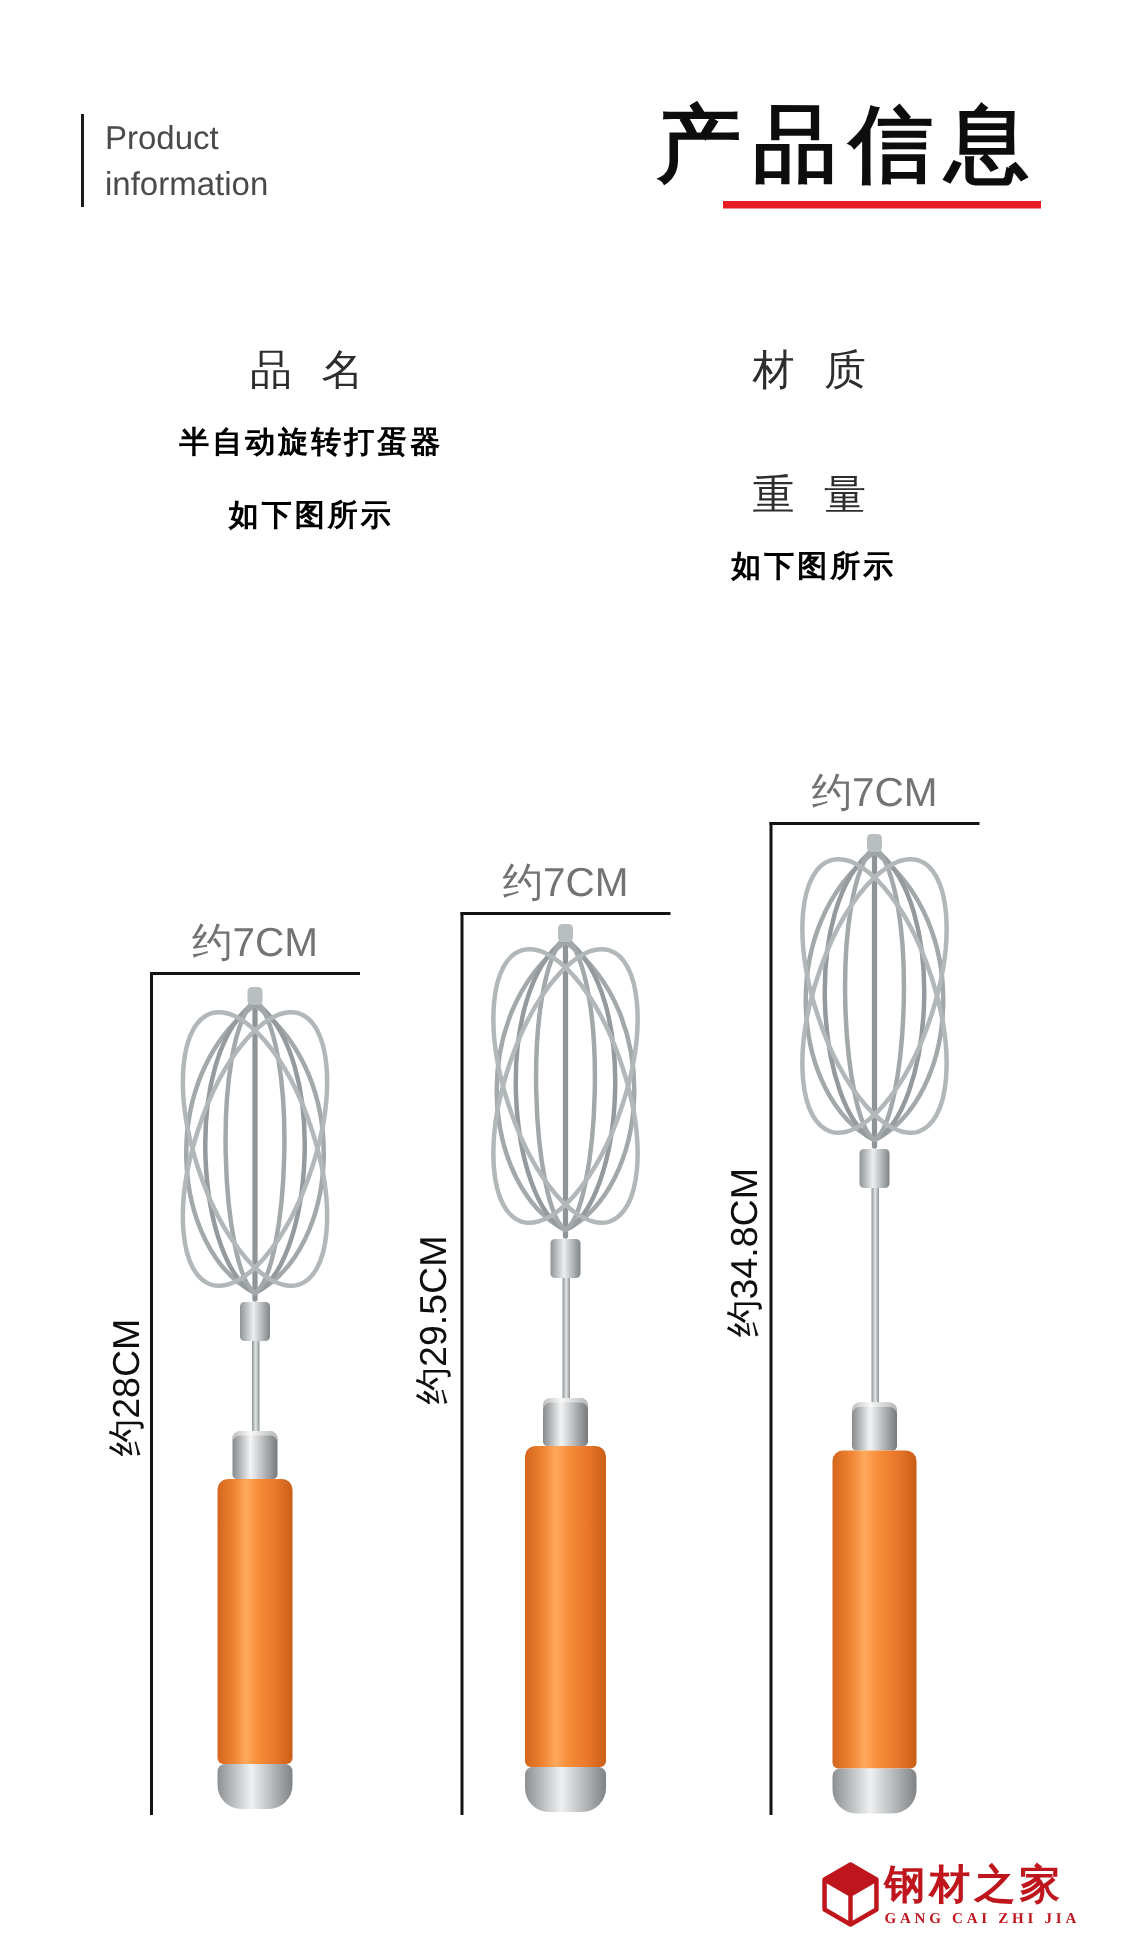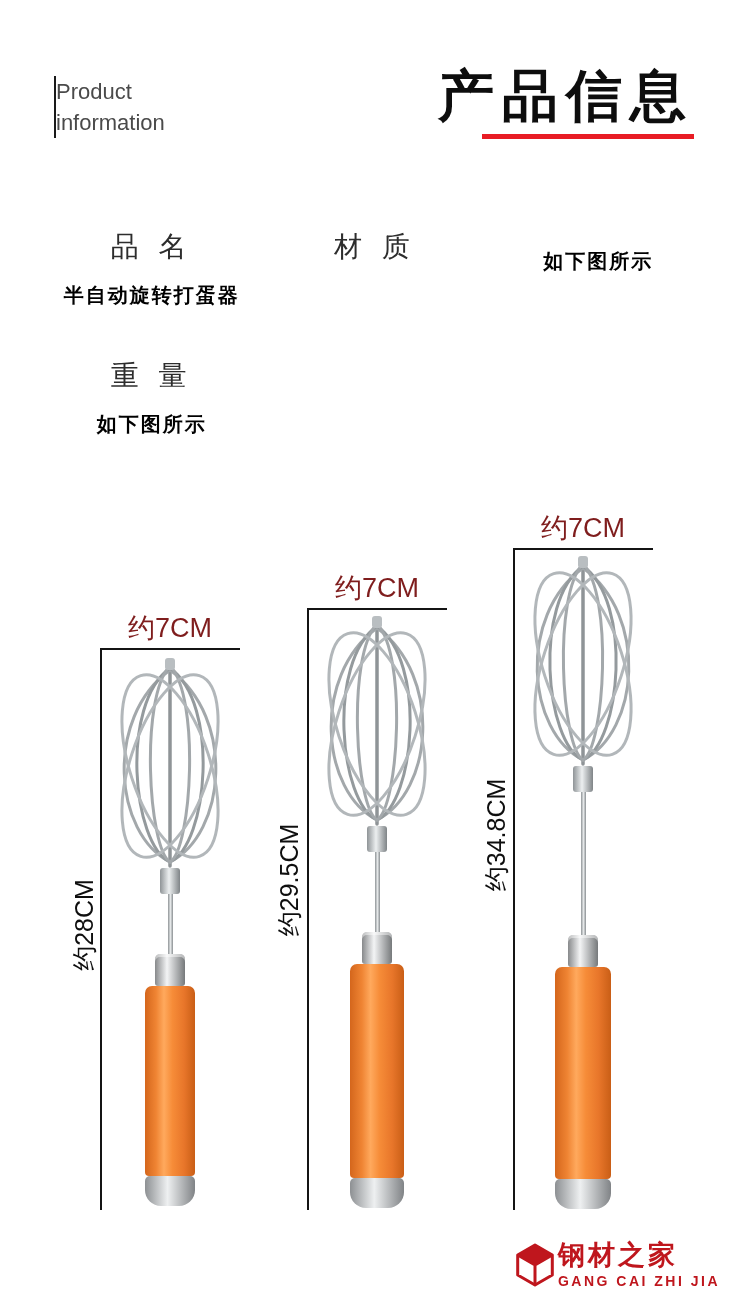--- a/index.html
+++ b/index.html
@@ -6,44 +6,44 @@
   html,body { background:#ffffff; }
   body {
     width:750px; height:1296px; position:relative; overflow:hidden;
     font-family:"Liberation Sans","DejaVu Sans",sans-serif; color:#111;
   }
   .canvas { position:absolute; inset:0; }
 
   
   .eyebrow {
     position:absolute; left:54px; top:76px;
-    border-left:2px solid #1a1a1a; 
+    border-left:2px solid #1a1a1a; padding-left:14px;
   }
   .eyebrow .line { font-size:22px; line-height:31px; color:#4a4a4a; }
   .title-wrap { position:absolute; right:56px; top:70px; text-align:right; }
   .main-title {
     font-size:56px; font-weight:bold; letter-spacing:8px;
     line-height:52px; color:#0d0d0d; white-space:nowrap;
   }
   .title-underline {
     margin-top:12px; margin-left:auto; width:212px; height:5px;
     background:#e81c24;
   }
 
   
   .specs {
     position:absolute; top:230px; left:40px; right:40px;
-    display:grid; grid-template-columns:1fr 1fr 1fr; row-gap:46px;
+    display:grid; grid-template-columns:1fr 1fr; 
   }
   .spec { text-align:center; }
   .spec-label { font-size:28px; line-height:34px; color:#2d2d2d; letter-spacing:6px; }
   .spec-value { margin-top:13px; font-size:20px; line-height:36px; font-weight:bold; color:#000; letter-spacing:2px; }
 
   
-  .wlabel { position:absolute; width:140px; text-align:center; font-size:27px; color:#7f1d1d; white-space:nowrap; }
+  .wlabel { position:absolute; width:140px; text-align:center; font-size:27px; color:#737373; white-space:nowrap; }
   .hline  { position:absolute; width:140px; height:2px; background:#141414; }
   .vline  { position:absolute; width:2px;  background:#141414; }
   .hlabel {
     position:absolute; white-space:nowrap; font-size:25px; color:#0e0e0e;
     transform:translate(-50%,-50%) rotate(-90deg);
   }
 
   
   .whisk-col {
     position:absolute; width:140px; --hw:54px;
@@ -90,25 +90,25 @@
   #w3-hline  { left:513px; top:548px; }
   #w3-vline  { left:513px; top:548px; height:662px; }
   #w3-hlabel { left:496px; top:835px; }
   #w3-col    { left:513px; top:554px; --hw:56px; }
   #w3-col .rod    { height:143px; }
   #w3-col .handle { height:212px; }
 
   
   .brand {
     position:absolute; right:30px; top:1240px;
-    display:flex; align-items:center; 
+    display:flex; align-items:center; font-family:Liberation Serif, serif;
   }
   .brand-text { display:flex; flex-direction:column; align-items:flex-start; }
   .brand-name { font-size:27px; font-weight:bold; color:#bf161d; letter-spacing:3px; line-height:30px; white-space:nowrap; }
-  .brand-latin { margin-top:3px; font-size:14px; font-weight:bold; color:#bf161d; letter-spacing:2.5px; white-space:nowrap; }
+  .brand-latin { margin-top:3px; font-size:10px; font-weight:bold; color:#bf161d; letter-spacing:2.5px; white-space:nowrap; }
 </style>
 </head>
 <body>
 
 <svg width="0" height="0" style="position:absolute" aria-hidden="true">
   <defs>
     <g id="whiskHead">
       <g fill="none" stroke="#a3a8ab" stroke-width="3" stroke-linecap="round">
         <line x1="70" y1="10" x2="70" y2="210" stroke="#8f9497" stroke-width="3.5"></line>
         <path d="M70,206 C14,178 4,62 70,14"></path>

